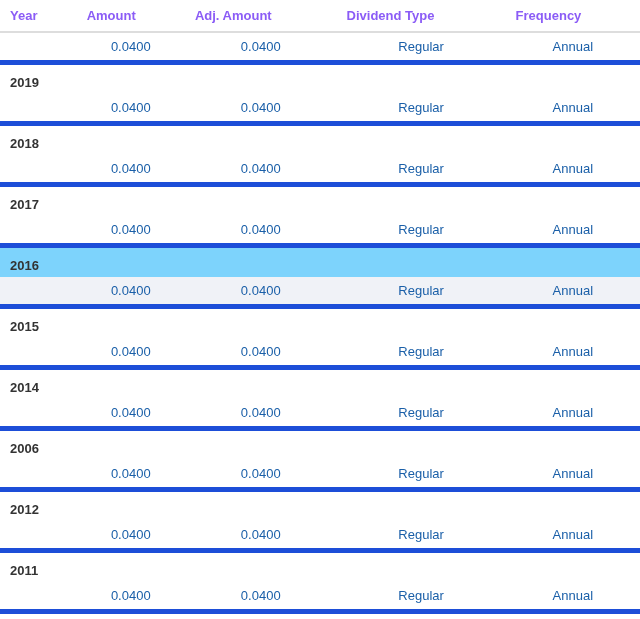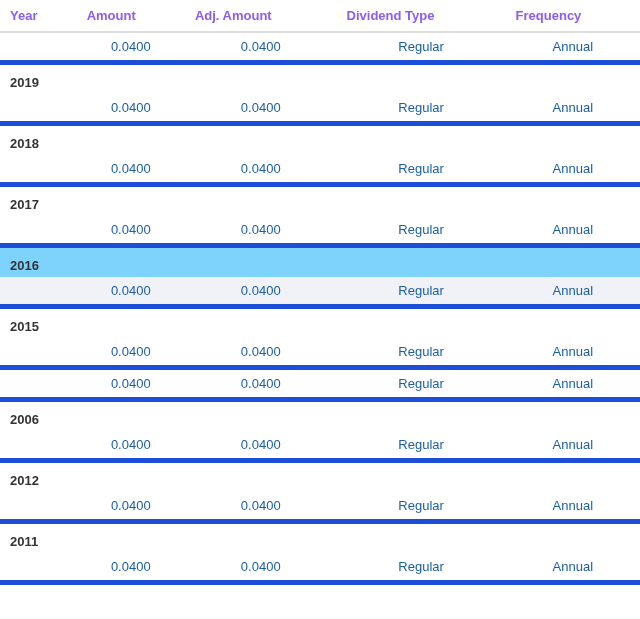--- a/index.html
+++ b/index.html
@@ -169,20 +169,27 @@
     <td class="num-col"></td>
     <td class="num-col"></td>
   </tr>
         <tr class="data-row ">
     <td></td>
     <td class="num-col">0.0400</td>
     <td class="num-col">0.0400</td>
     <td class="num-col">Regular</td>
     <td class="num-col">Annual</td>
   </tr>
+        <tr class="year-row ">
+    <td class="year-cell">2014</td>
+    <td class="num-col"></td>
+    <td class="num-col"></td>
+    <td class="num-col"></td>
+    <td class="num-col"></td>
+  </tr>
         <tr class="data-row ">
     <td></td>
     <td class="num-col">0.0400</td>
     <td class="num-col">0.0400</td>
     <td class="num-col">Regular</td>
     <td class="num-col">Annual</td>
   </tr>
         <tr class="year-row ">
     <td class="year-cell">2006</td>
     <td class="num-col"></td>

